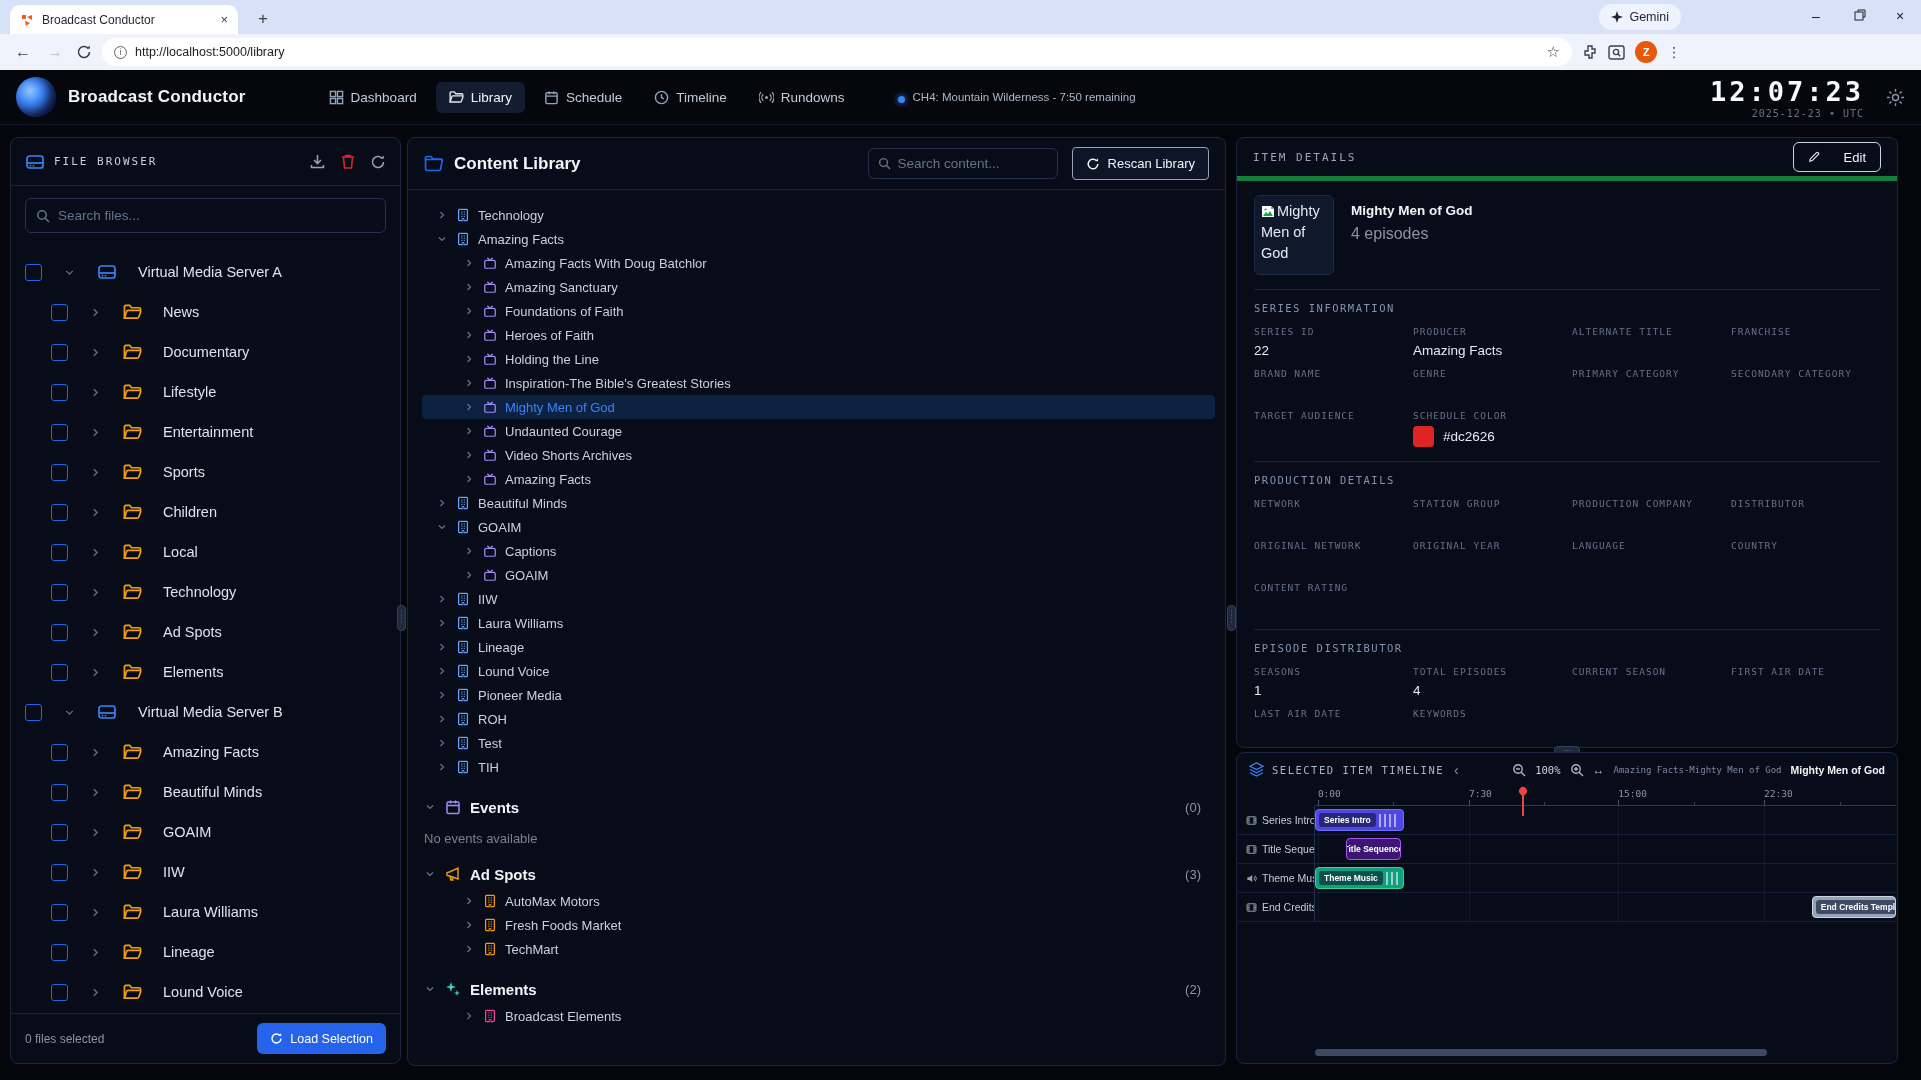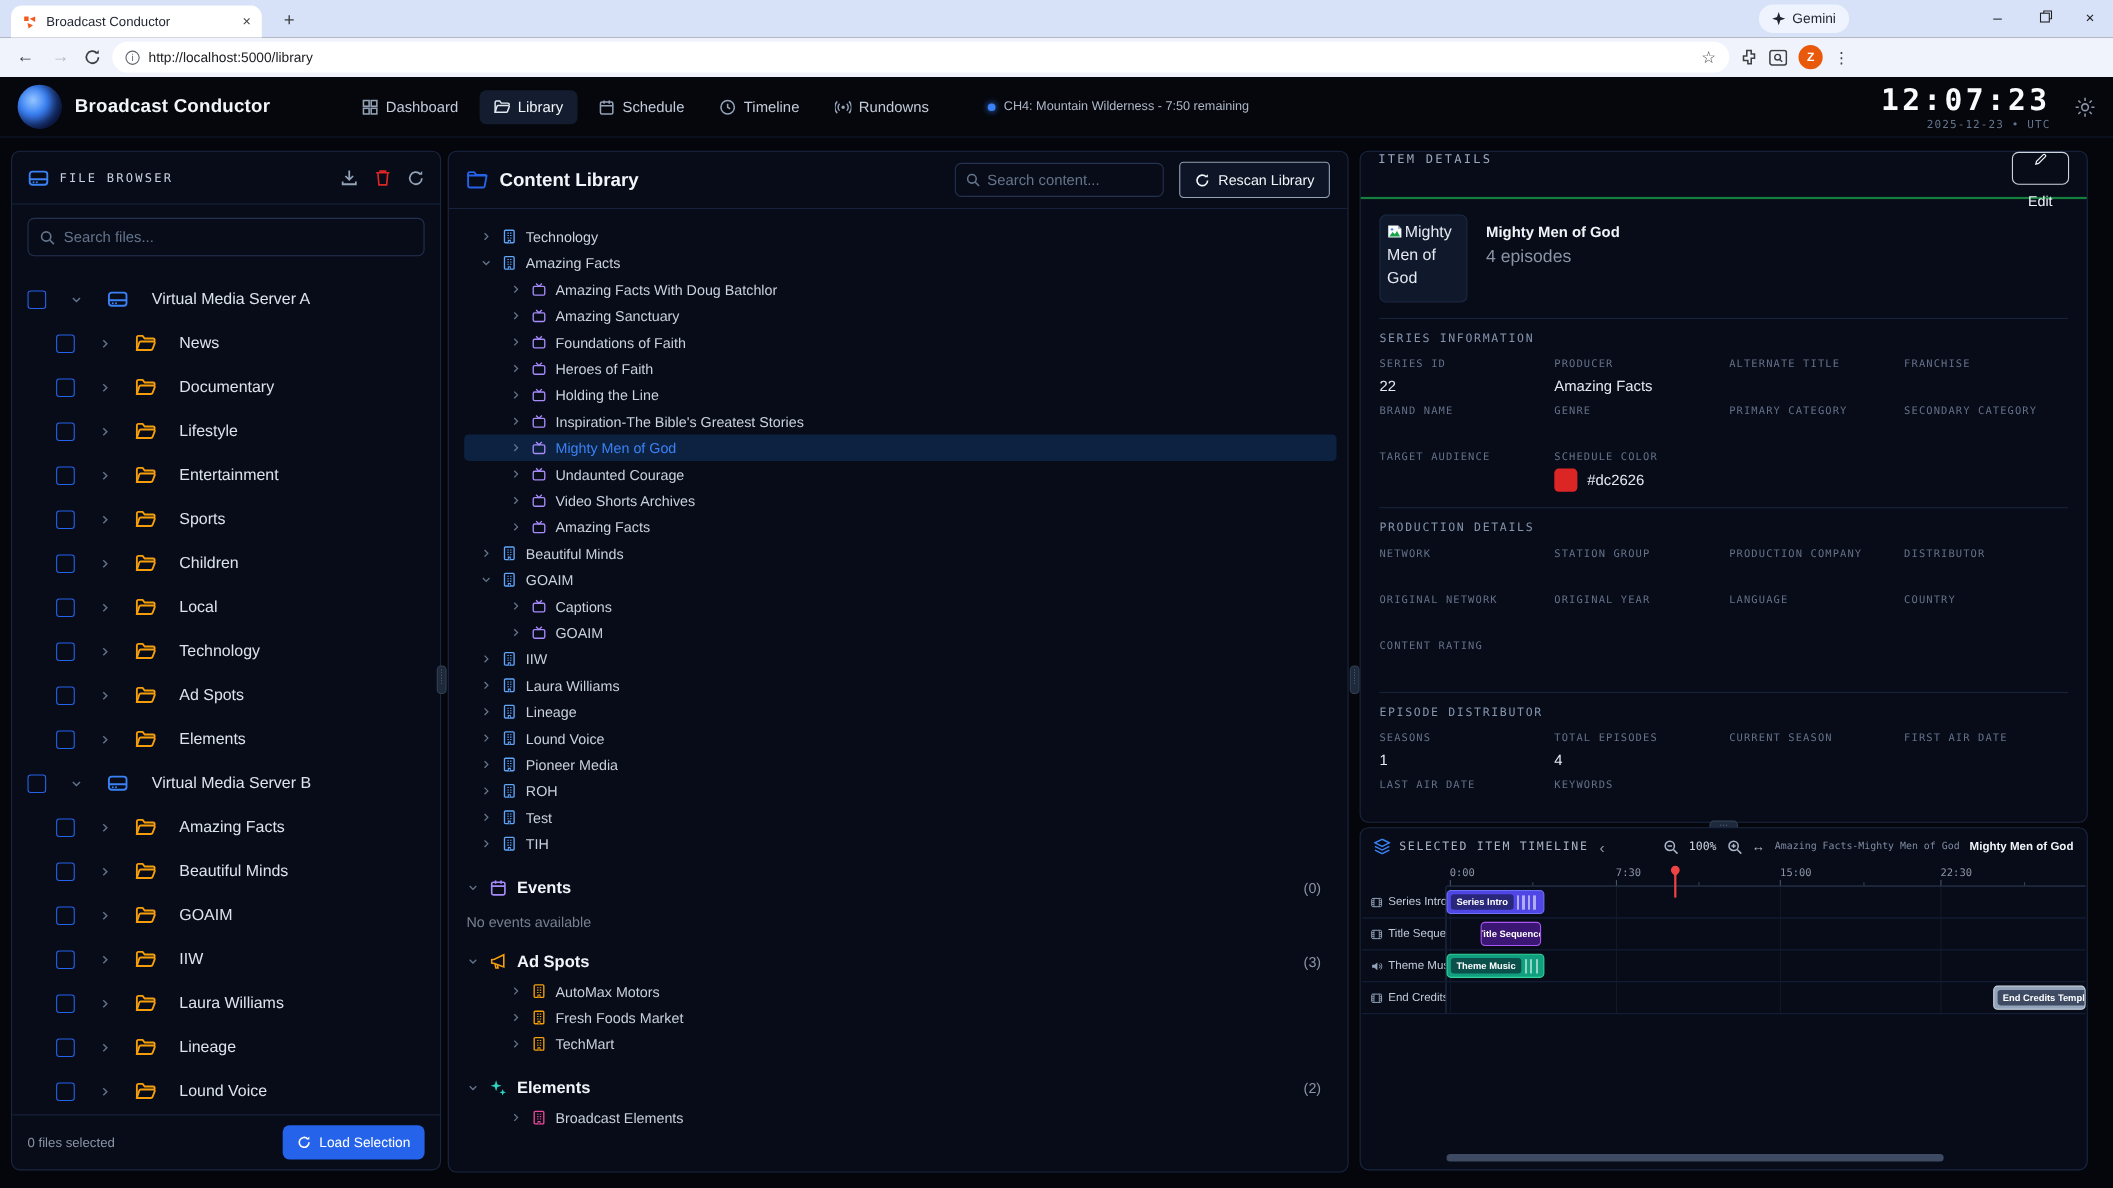--- a/index.html
+++ b/index.html
@@ -34,21 +34,21 @@
   #appbar { position:absolute; left:0; top:70px; width:1921px; height:55px; background:#05070d;
             border-bottom:1px solid #10182a; display:flex; align-items:center; padding:0 16px; }
   .logo { width:40px; height:40px; border-radius:50%;
           background:radial-gradient(circle at 35% 35%, #93c5fd 0%, #3b82f6 35%, #1e3a8a 75%, #0b1f4d 100%);
           box-shadow:inset -6px -4px 10px rgba(2,6,23,.7); }
   .brand { color:#f1f5f9; font-size:17px; font-weight:bold; margin-left:12px; letter-spacing:.2px; }
   .nav { display:flex; align-items:center; gap:6px; margin-left:70px; }
   .nav-item { display:flex; align-items:center; gap:7px; color:#c3cbd9; font-size:13.5px;
               padding:8px 13px; border-radius:6px; cursor:pointer; }
   .nav-item.active { background:#141d30; color:#f1f5f9; }
-  .chan { display:flex; align-items:center; gap:8px; margin-left:40px; color:#aeb7c6; font-size:11.5px; }
+  .chan { display:flex; align-items:flex-end; gap:8px; margin-left:40px; color:#aeb7c6; font-size:11.5px; }
   .chan-dot { width:7px; height:7px; border-radius:50%; background:#3b82f6; box-shadow:0 0 6px #3b82f6; }
   .clockbox { margin-left:auto; text-align:right; }
   .clock-time { color:#f8fafc; font-size:27px; font-weight:bold; letter-spacing:3px; }
   .clock-sub { color:#64748b; font-size:10px; letter-spacing:1px; margin-top:1px; }
   .gearbtn { margin-left:22px; color:#8b94a7; }
 
   
   .panel { position:absolute; background:#070c18; border:1px solid #1b2740; border-radius:8px; }
   #sidebar      { left:10px;  top:137px; width:391px; height:927px; }
   #centerpanel  { left:407px; top:137px; width:819px; height:929px; }
@@ -96,25 +96,25 @@
   .ct-row.d1 { padding-left:41px; }
   .ct-label { color:#c9d1dd; font-size:13px; }
   .ct-row.selected { background:#0d2240; }
   .ct-row.selected .ct-label { color:#3b82f6; }
   .sec-head { height:30px; display:flex; align-items:center; gap:9px; margin-top:13px; padding-left:2px; cursor:pointer; }
   .sec-label { color:#f1f5f9; font-size:15px; font-weight:bold; }
   .sec-count { margin-left:auto; margin-right:14px; color:#8b94a7; font-size:13px; }
   .sec-empty { color:#77818f; font-size:13px; margin:9px 0 6px 2px; }
 
   
-  .dt-head { height:43px; display:flex; padding:0 16px; border-bottom:2px solid #15803d; }
+  .dt-head { height:43px; display:flex; align-items:center; padding:0 16px; border-bottom:5px solid #15803d; }
   .dt-title { color:#9aa6bb; font-size:11px; letter-spacing:2px; flex:1; }
   .edit-btn { height:30px; border:1px solid #cbd5e1; background:transparent; color:#f1f5f9; font-size:13px;
               border-radius:6px; padding:0 14px; display:flex; align-items:center; gap:24px; cursor:pointer;
-              font-family:"Liberation Sans",sans-serif;flex-direction:column; }
+              font-family:"Liberation Sans",sans-serif; }
   .dt-body { padding:14px 17px 0; }
   .dt-hero { display:flex; gap:17px; align-items:flex-start; }
   .thumb { width:80px; height:80px; background:#10182b; border:1px solid #1c2942; border-radius:6px;
            padding:5px 6px; color:#e5eaf2; font-size:14.5px; line-height:1.45; overflow:hidden; }
   .dt-name { color:#f1f5f9; font-size:13.5px; font-weight:bold; margin-top:8px; }
   .dt-sub { color:#8b94a7; font-size:16px; margin-top:7px; }
   .dt-section { border-top:1px solid #17233a; margin-top:14px; padding-top:12px; }
   .dt-sec-title { color:#8494ad; font-size:10.5px; letter-spacing:1.5px; margin-bottom:12px; }
   .fgrid { display:grid; grid-template-columns:repeat(4,1fr); row-gap:9px; column-gap:10px; }
   .fld-label { color:#657189; font-size:9.5px; letter-spacing:1px; }

